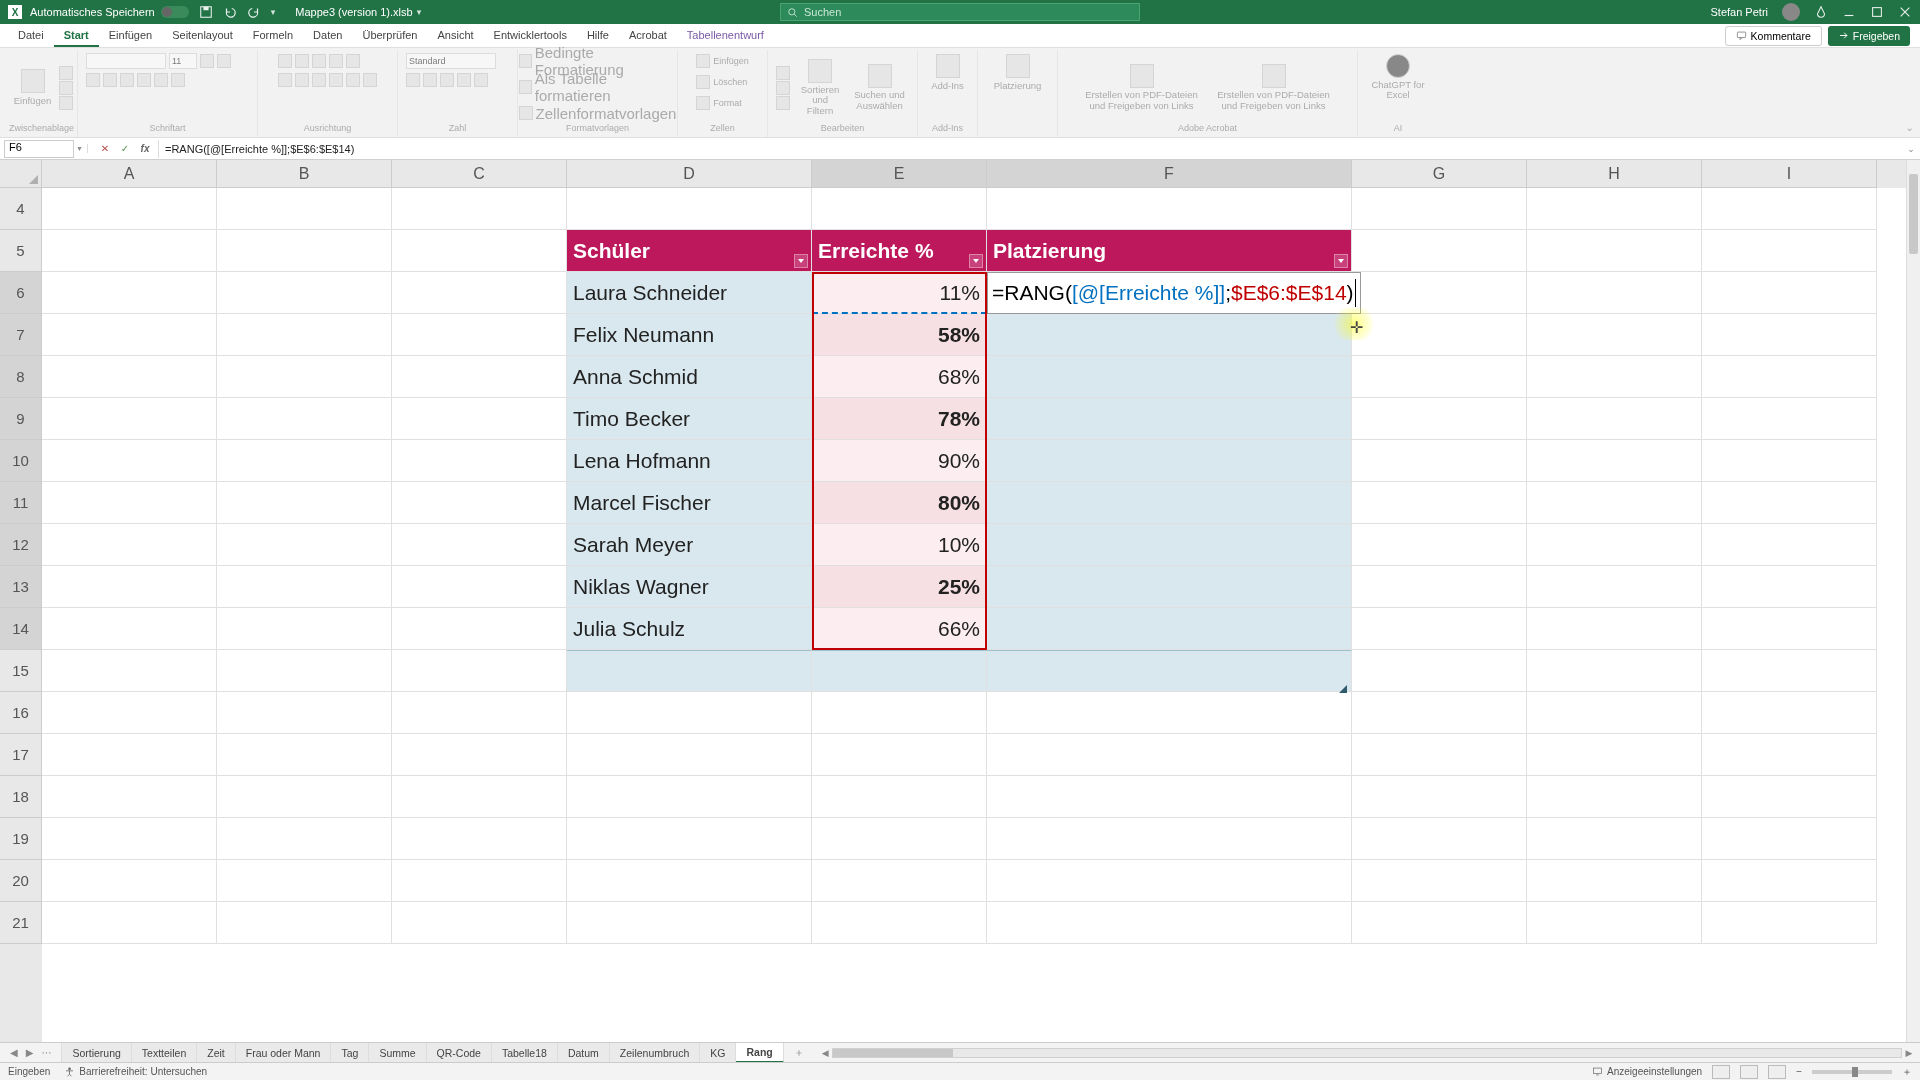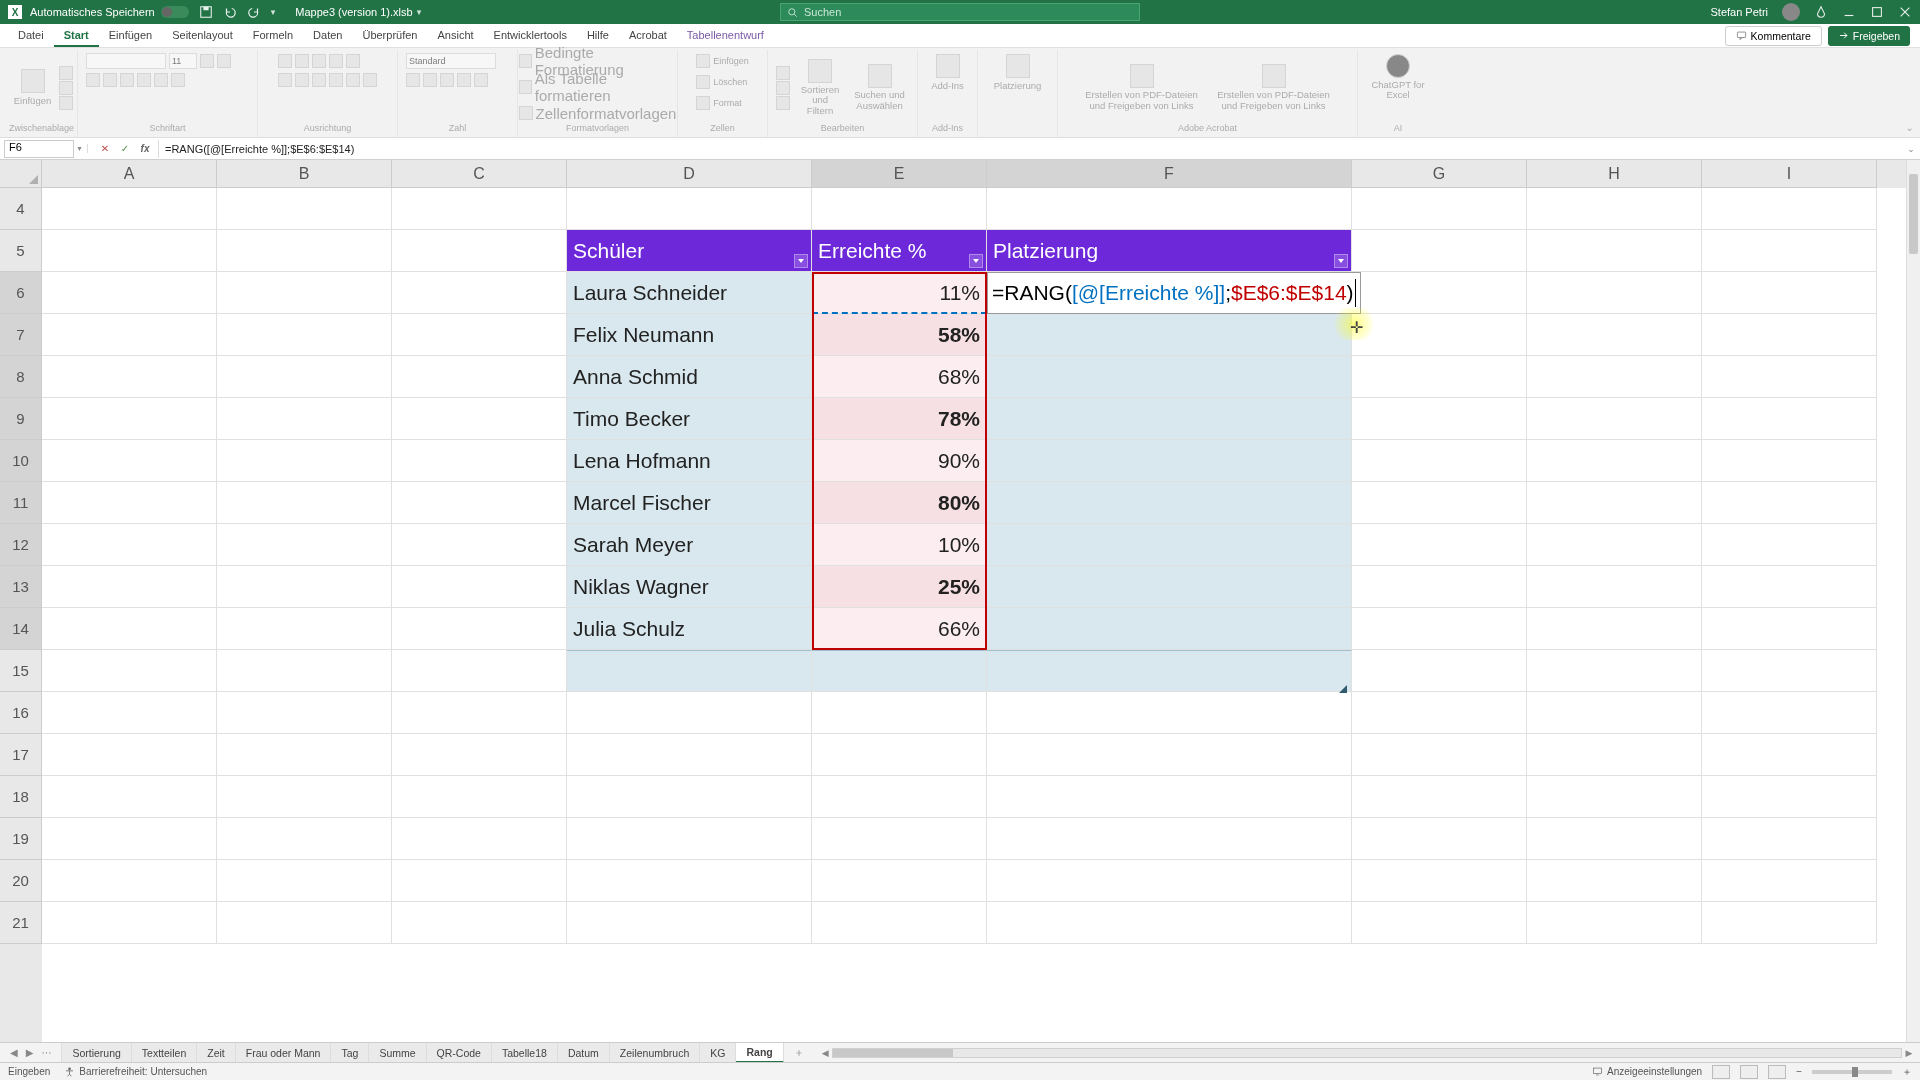--- a/index.html
+++ b/index.html
@@ -63,21 +63,21 @@
 .col-h.active { background: #d4d4d4; }
 .row-headers { position: absolute; left: 0; top: 28px; width: 42px; bottom: 0; background: #e8e8e8; }
 .row-h { border-right: 1px solid #ccc; border-bottom: 1px solid #ccc; display: flex; align-items: center; justify-content: center; font-size: 15px; color: #555; height: 42px; }
 .row-h.active { background: #d4d4d4; }
 .cells { position: absolute; left: 42px; top: 28px; right: 14px; bottom: 0; }
 .cell-row { display: flex; height: 42px; }
 .cell { border-right: 1px solid #e0e0e0; border-bottom: 1px solid #e0e0e0; display: flex; align-items: center; padding: 0 6px; font-size: 21px; color: #222; overflow: visible; white-space: nowrap; }
 .cell.r-align { justify-content: flex-end; }
 
 
-.thdr { background: #6d28d9; color: #fff; font-weight: 400; position: relative; padding-right: 22px !important; }
+.thdr { background: #be185d; color: #fff; font-weight: 700; position: relative; padding-right: 22px !important; }
 .thdr .dd { position: absolute; right: 3px; bottom: 3px; width: 14px; height: 14px; background: rgba(255,255,255,0.18); border: 1px solid rgba(255,255,255,0.35); display: flex; align-items: center; justify-content: center; }
 .thdr .dd::after { content: ''; border-style: solid; border-width: 4px 3px 0 3px; border-color: #fff transparent transparent transparent; }
 .tbody-a { background: #d9e8ee; }
 .tbody-b { background: #fceef0; }
 .tbody-b2 { background: #f7e0e4; font-weight: bold; }
 .trow-last { border-top: 1px solid #a0c0cc !important; }
 
 
 .formula-cell { position: absolute; font-size: 21px; display: flex; align-items: center; background: #fff; border: 1px solid #999; padding: 0 4px; z-index: 5; }
 .ftxt-black { color: #000; }

